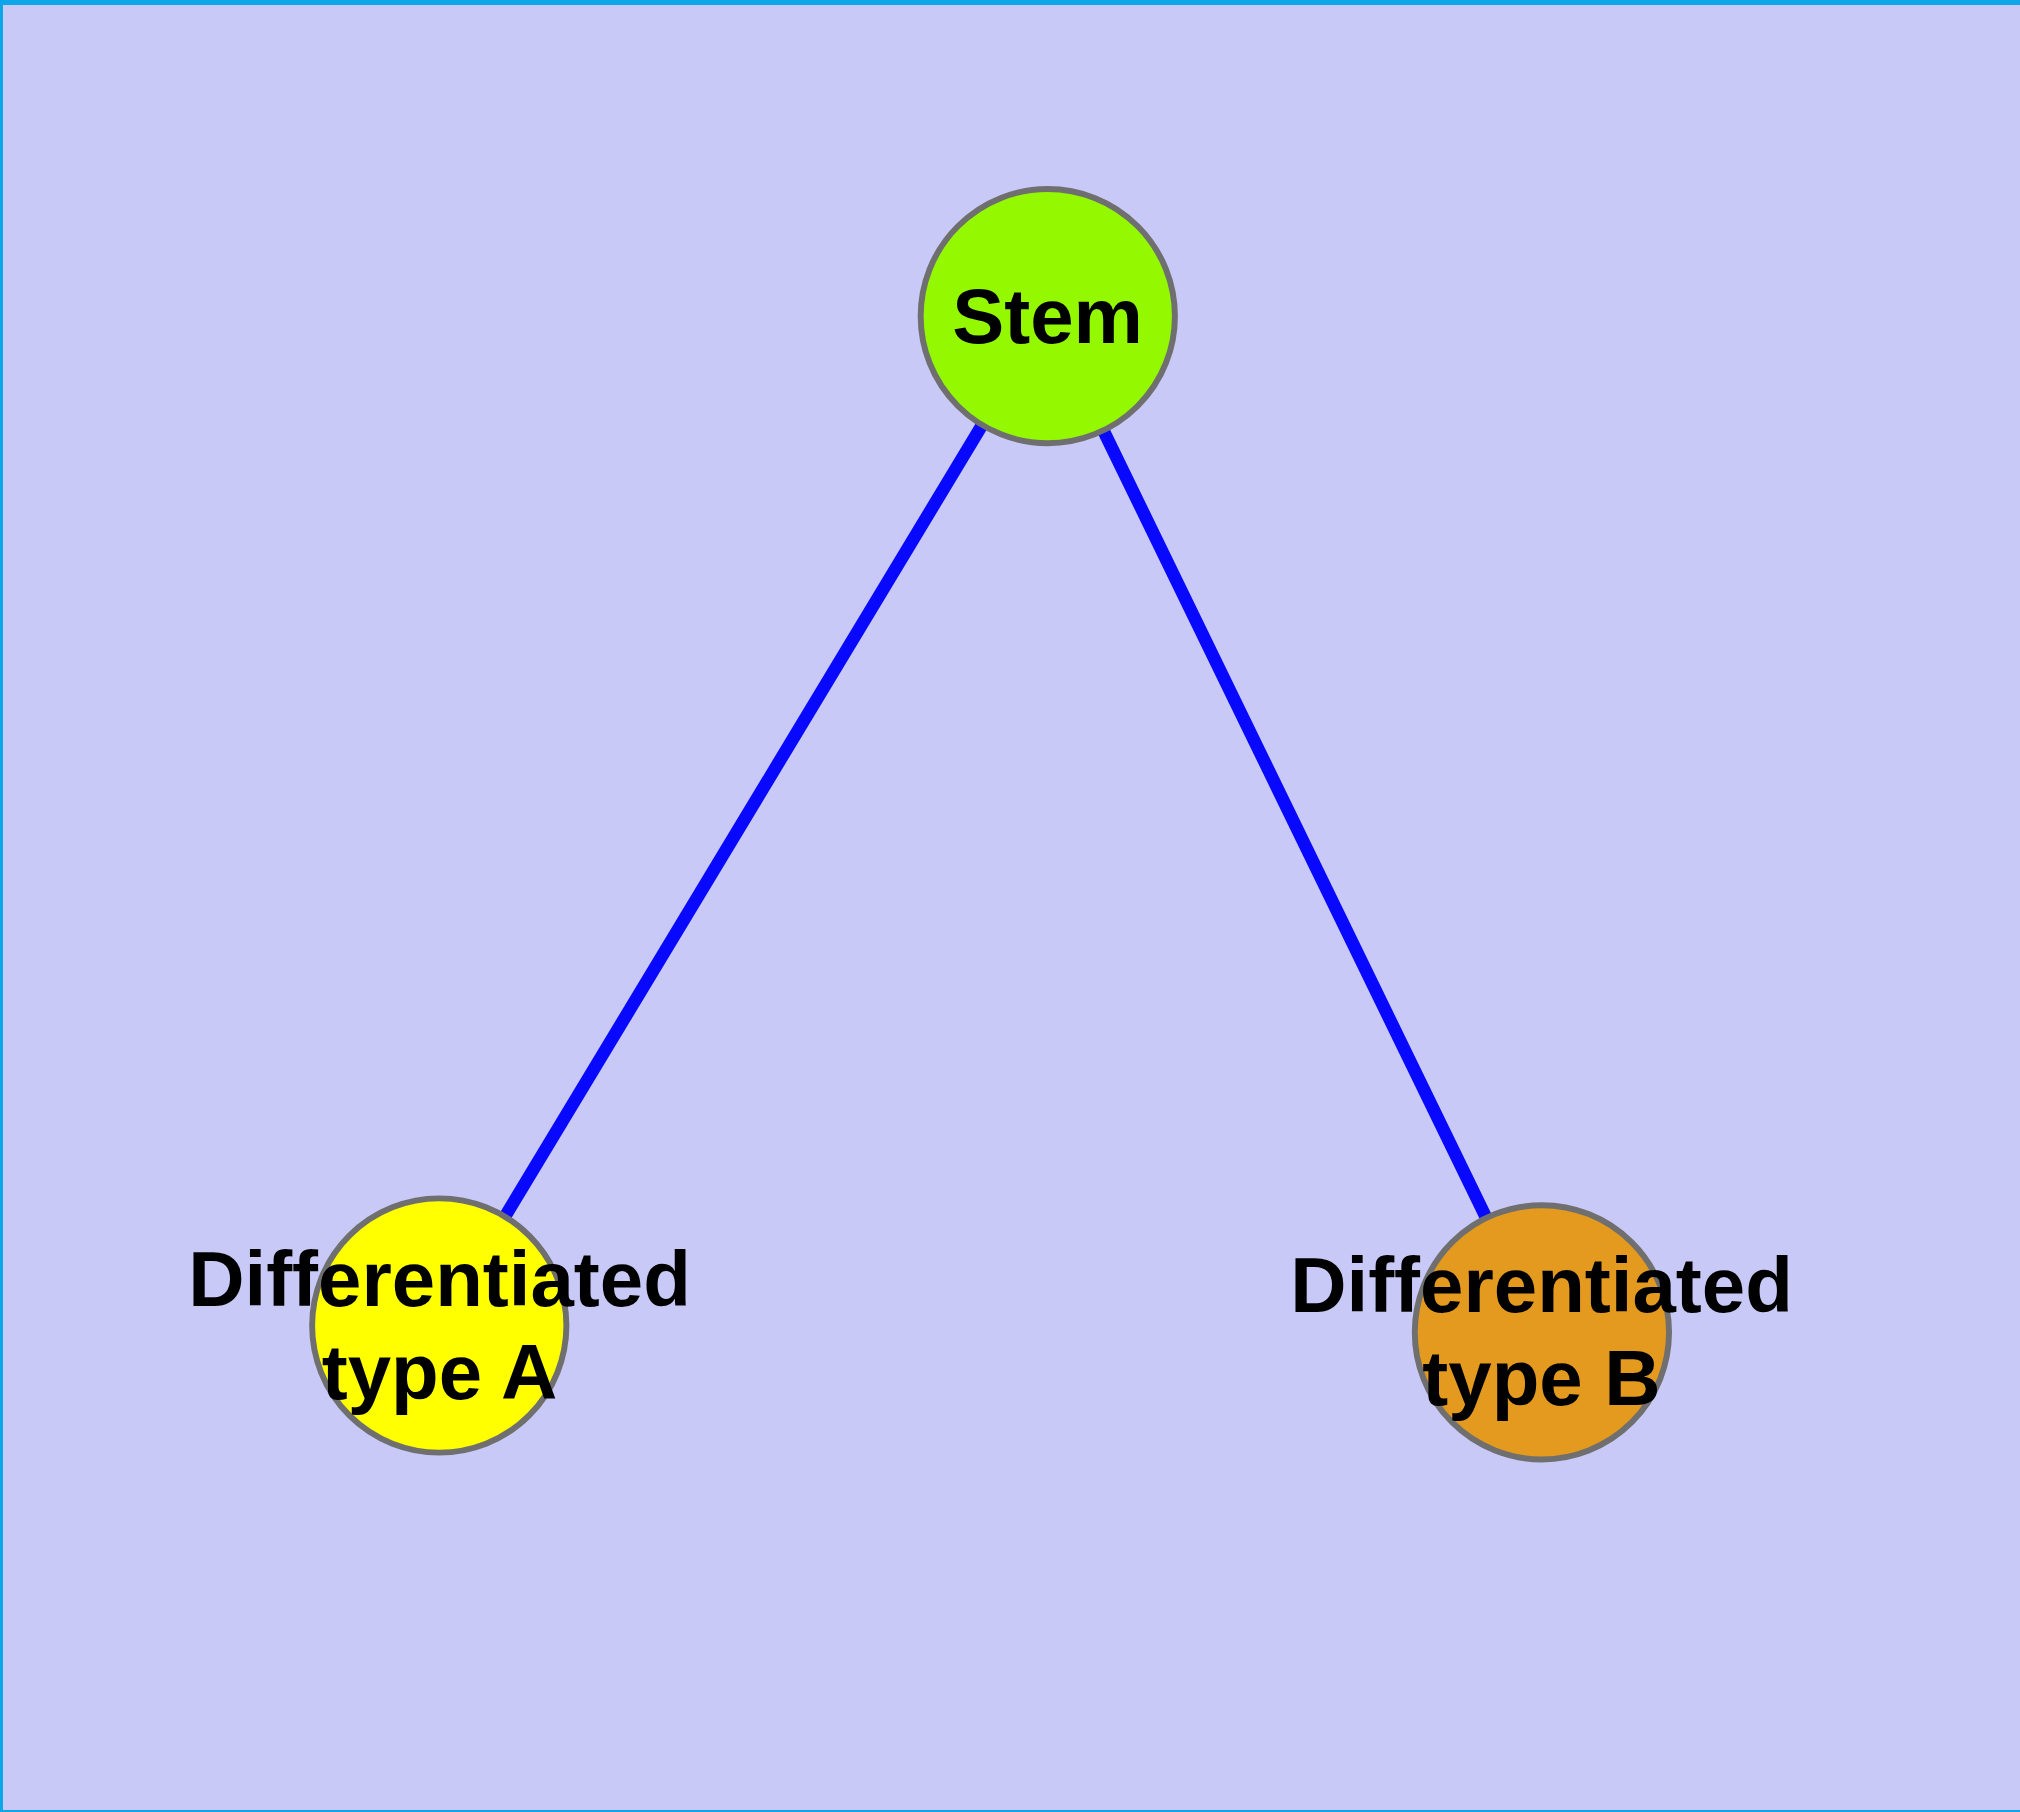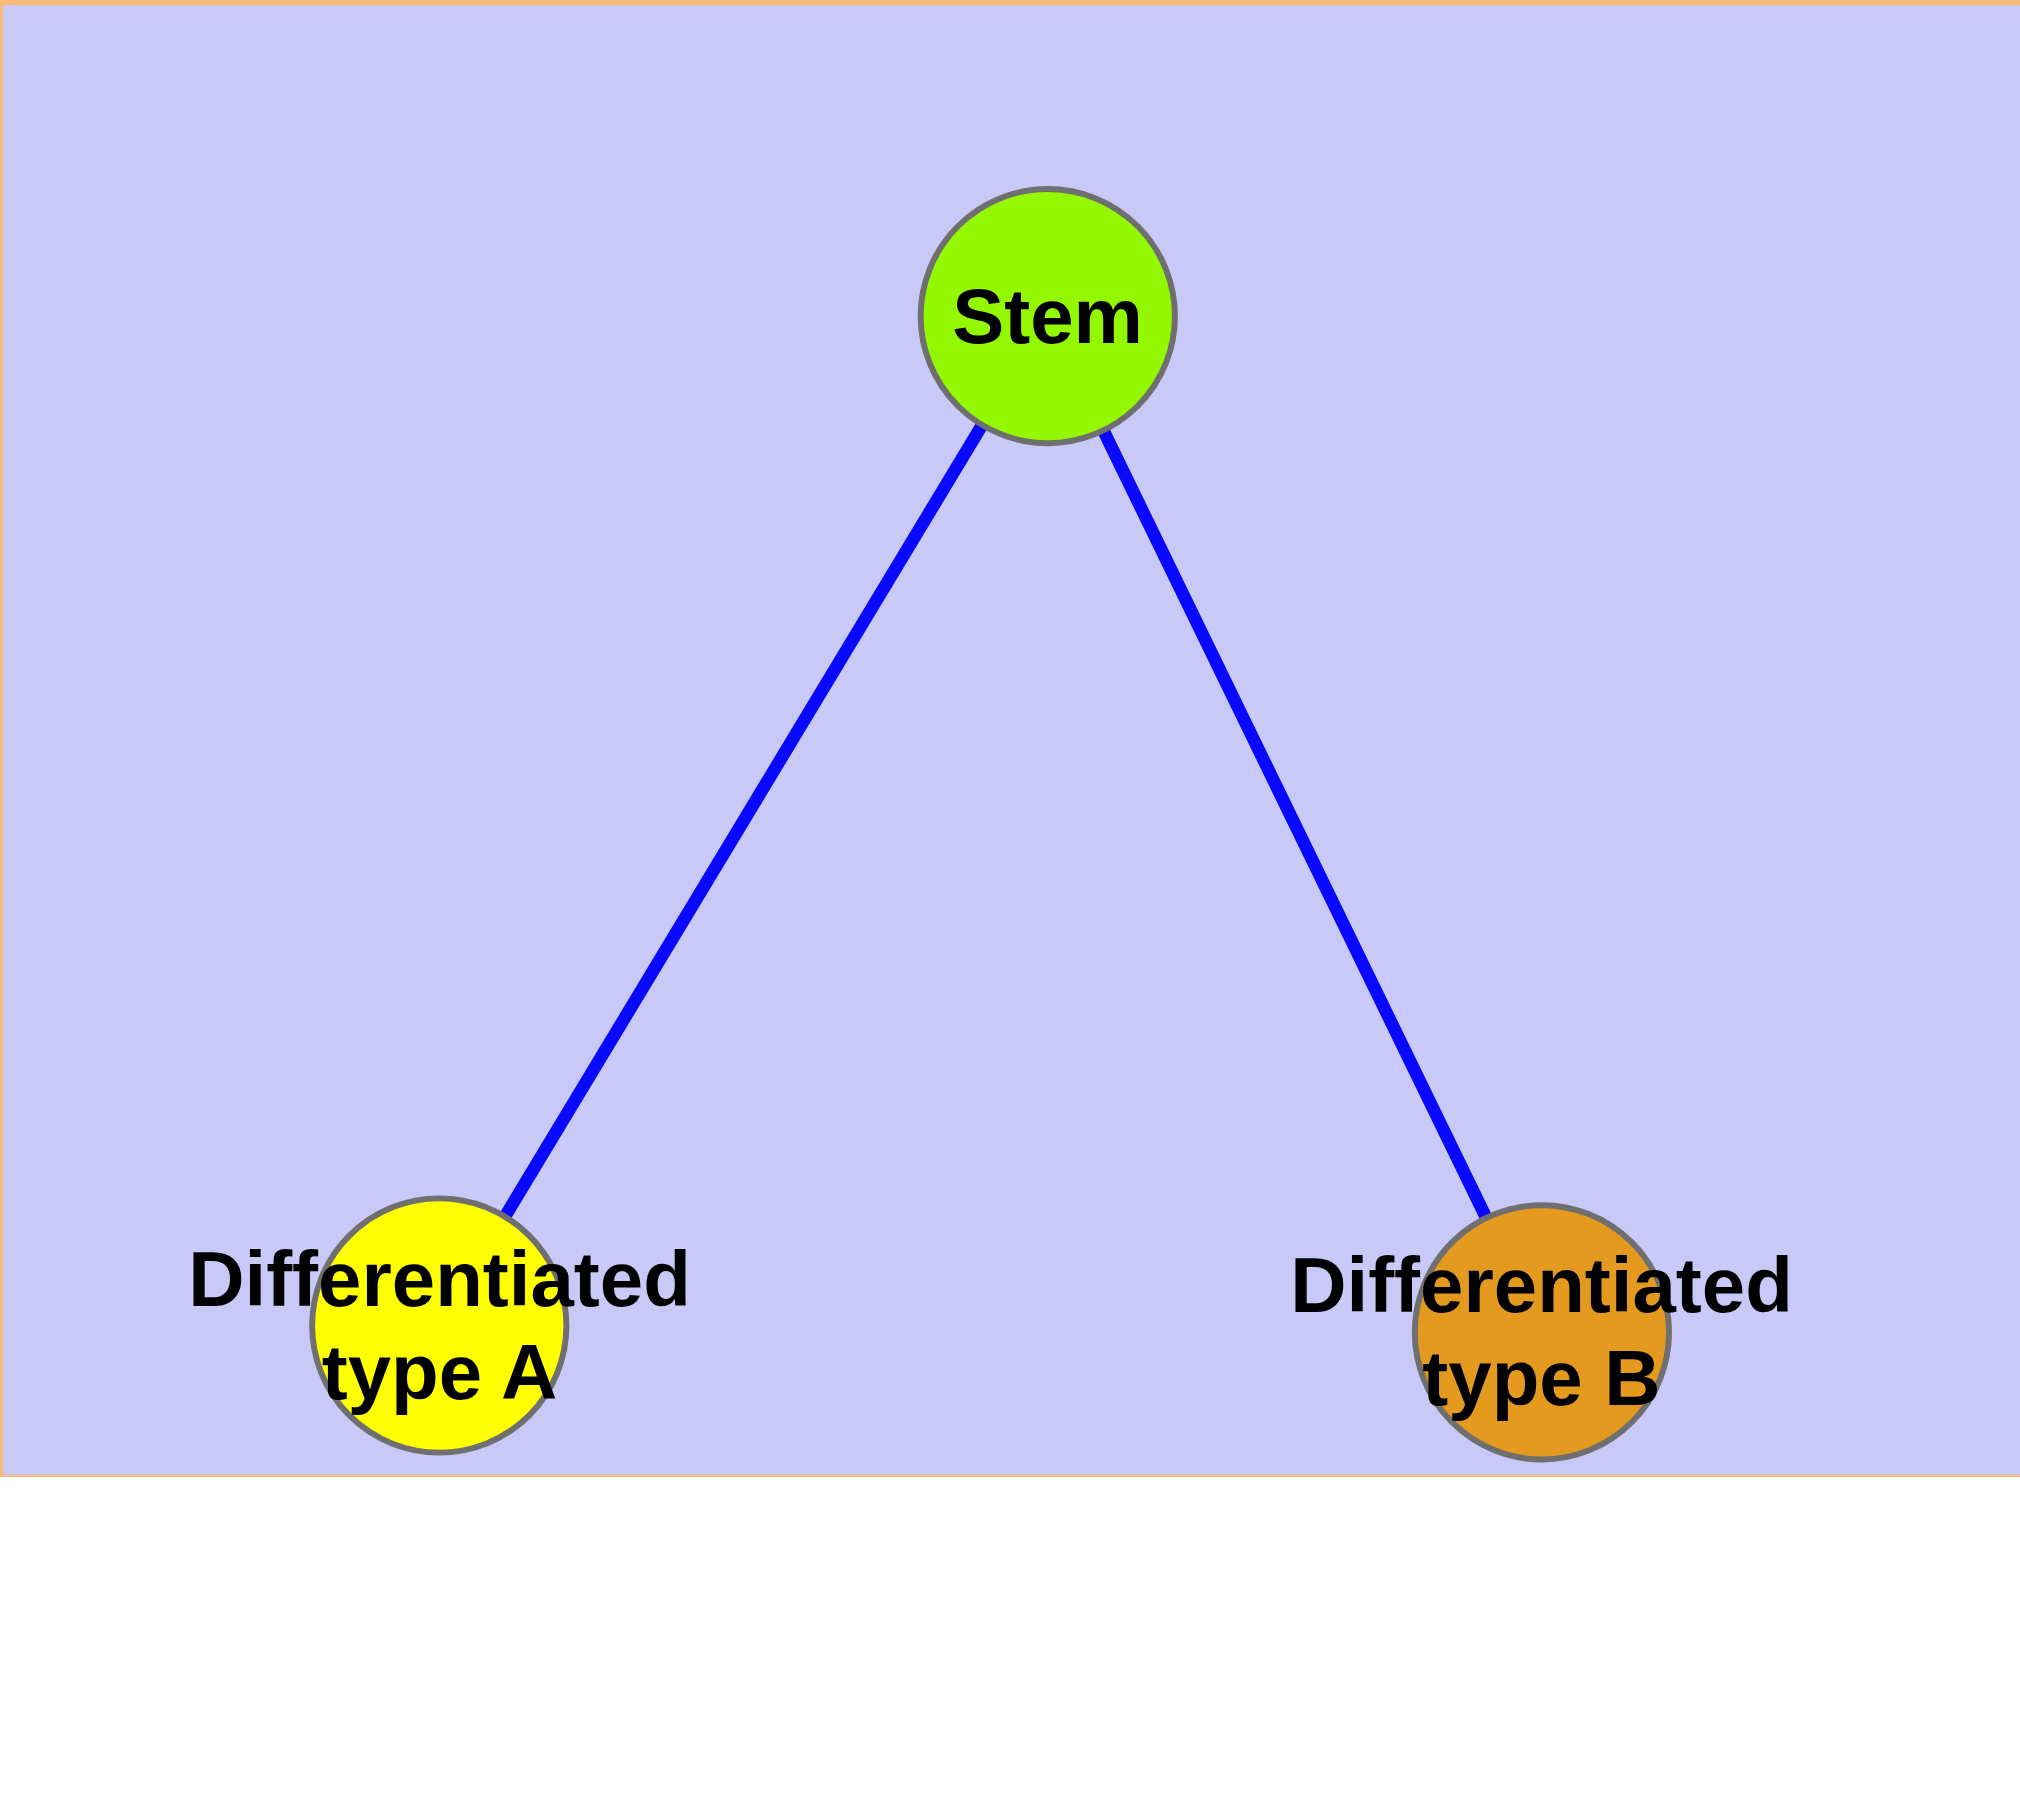--- a/index.html
+++ b/index.html
@@ -4,22 +4,22 @@
 <style>
   html, body {
     margin: 0;
     padding: 0;
     background: #ffffff;
     font-family: "Liberation Sans", sans-serif;
   }
   #stage {
     position: relative;
     width: 2021px;
-    height: 1477px;
-    background: #fdba74;
+    height: 1812px;
+    background: #0ea5e9;
     overflow: hidden;
   }
   #canvas-bg {
     position: absolute;
     left: 3.4px;
     top: 5.1px;
     right: 0;
     bottom: 1.7px;
     background: #C9C9F7;
   }

